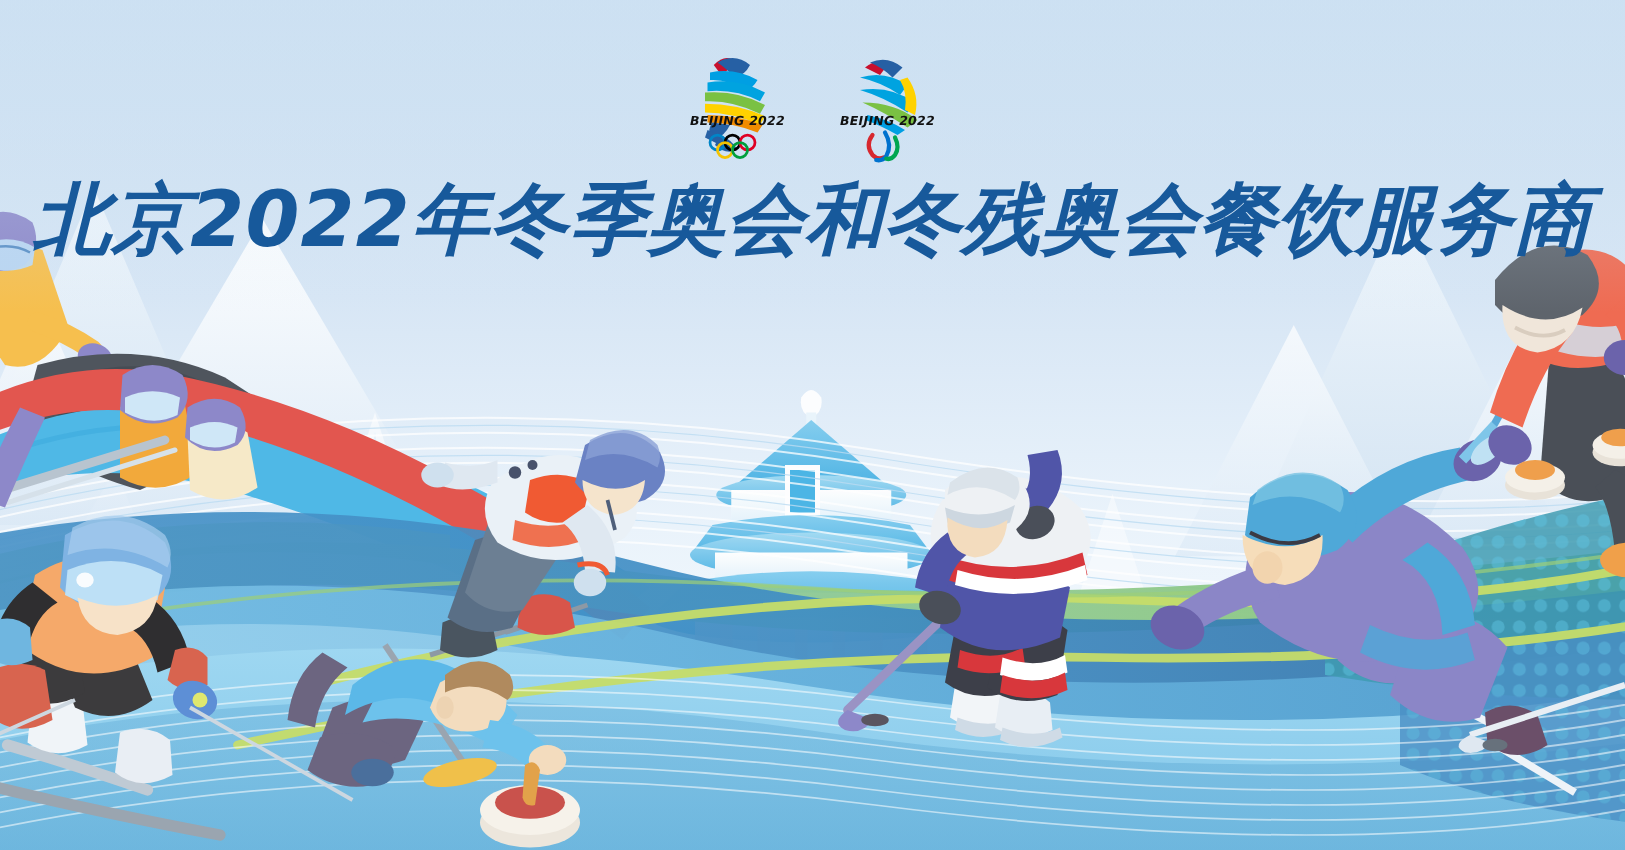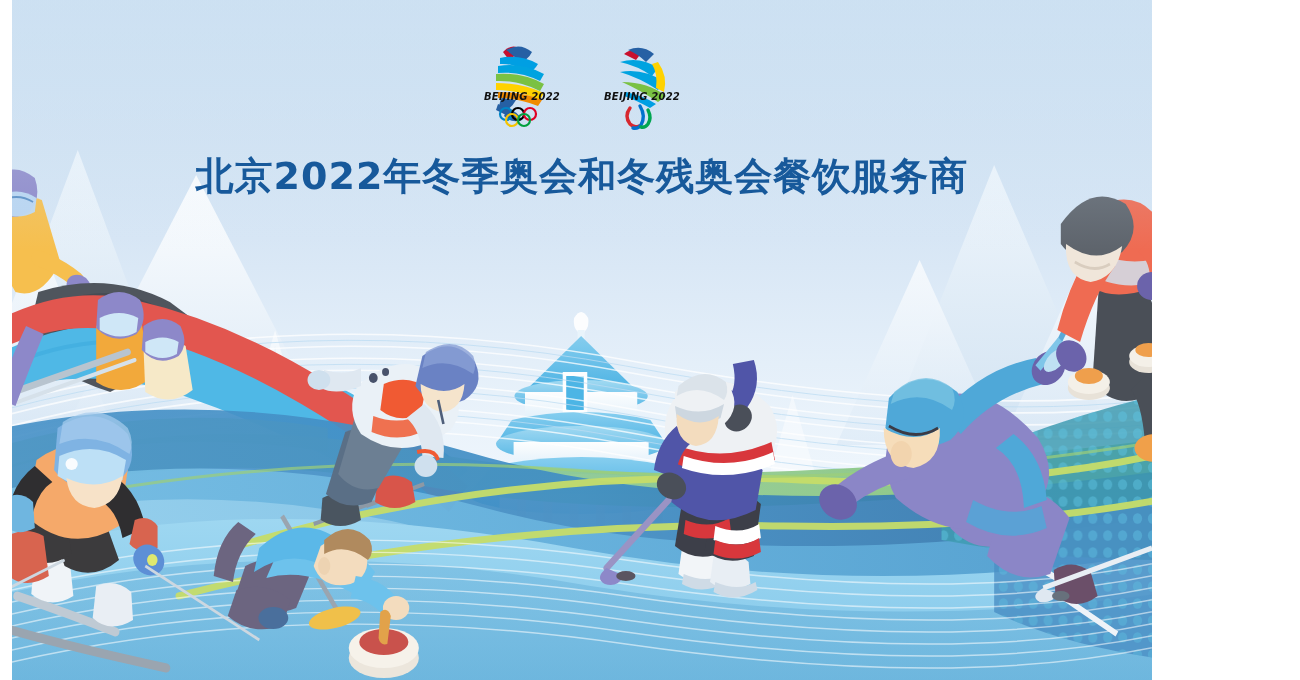--- a/index.html
+++ b/index.html
@@ -1,25 +1,24 @@
 <!DOCTYPE html>
 <html><head>
 <meta charset="utf-8">
 <style>
   * { margin:0; padding:0; box-sizing:border-box; }
   html,body { background:#ffffff; }
   body { font-family:"Liberation Sans", sans-serif; }
 
   #banner {
     position:relative;
-    width:1140px;
+    width:1300px;
     height:680px;
     overflow:hidden;
     background:linear-gradient(180deg,#cadef0 0%, #d2e3f3 28%, #dceaf6 50%, #e6f1fa 62%, #eef6fc 72%);
-    margin-left:12px;
   }
 
   .layer { position:absolute; inset:0; }
   .layer svg { display:block; width:100%; height:100%; }
 
   
   #logos {
     position:absolute;
     left:0; right:0;
     top:34px;
@@ -37,25 +36,26 @@
     position:absolute;
     left:0; right:0;
     top:146px;
     text-align:center;
     z-index:45;
   }
   #page-title {
     display:inline-block;
     font-family:"DejaVu Sans","Liberation Sans",sans-serif;
     font-weight:700;
-    font-size:38px;
+    font-size:62px;
     line-height:60px;
     letter-spacing:1px;
     color:#17599b;
     white-space:nowrap;
+    font-style:italic;
   }
 </style>
 </head>
 <body>
 
 <div id="banner">
 
   <div class="layer">
     <svg viewBox="0 0 1300 680" preserveAspectRatio="none">
       <defs>

